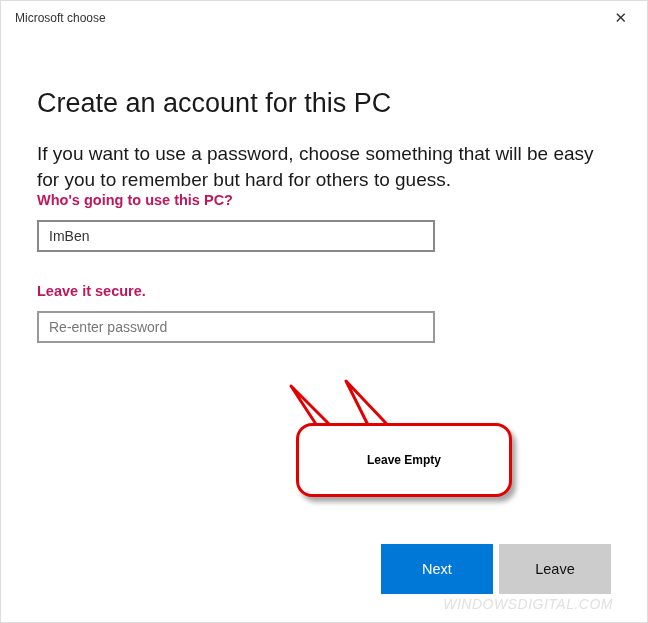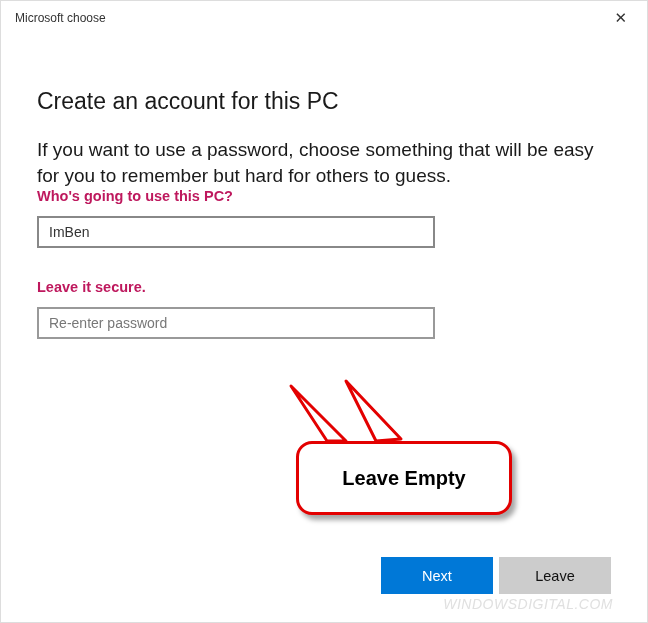--- a/index.html
+++ b/index.html
@@ -28,21 +28,21 @@
       font-size: 15px;
       color: #333;
       cursor: pointer;
       padding: 2px 8px;
       font-weight: 300;
     }
     .content {
       padding: 55px 36px 0 36px;
     }
     .heading {
-      font-size: 23px;
+      font-size: 27px;
       font-weight: 400;
       color: #1a1a1a;
       margin-bottom: 22px;
     }
     .description {
       font-size: 19px;
       color: #1a1a1a;
       line-height: 1.35;
     }
     .field-label {
@@ -73,21 +73,21 @@
     }
     .buttons {
       position: absolute;
       bottom: 28px;
       right: 36px;
       display: flex;
       gap: 6px;
     }
     .btn {
       width: 112px;
-      height: 37px;
+      height: 50px;
       border: none;
       font-size: 14.5px;
       font-family: inherit;
       cursor: pointer;
     }
     .btn-primary {
       background: #0078d7;
       color: #fff;
     }
     .btn-secondary {
@@ -95,34 +95,34 @@
       color: #111;
     }
     .callout-wrap {
       position: absolute;
       left: 270px;
       top: 380px;
       pointer-events: none;
     }
     .callout-box {
       position: absolute;
-      top: 60px;
+      top: 42px;
       left: 25px;
       width: 216px;
       height: 74px;
       background: #fff;
       border: 3px solid #e30000;
       border-radius: 16px;
       box-shadow: 4px 5px 5px rgba(0,0,0,0.35);
       display: flex;
       align-items: center;
       justify-content: center;
       font-family: "Comic Sans MS", cursive, sans-serif;
       font-weight: bold;
-      font-size: 20px;
+      font-size: 12px;
       color: #000;
     }
     .watermark {
       position: absolute;
       bottom: 10px;
       right: 34px;
       font-size: 14px;
       letter-spacing: 0.5px;
       color: #e0e0e0;
       font-family: Arial, sans-serif;

